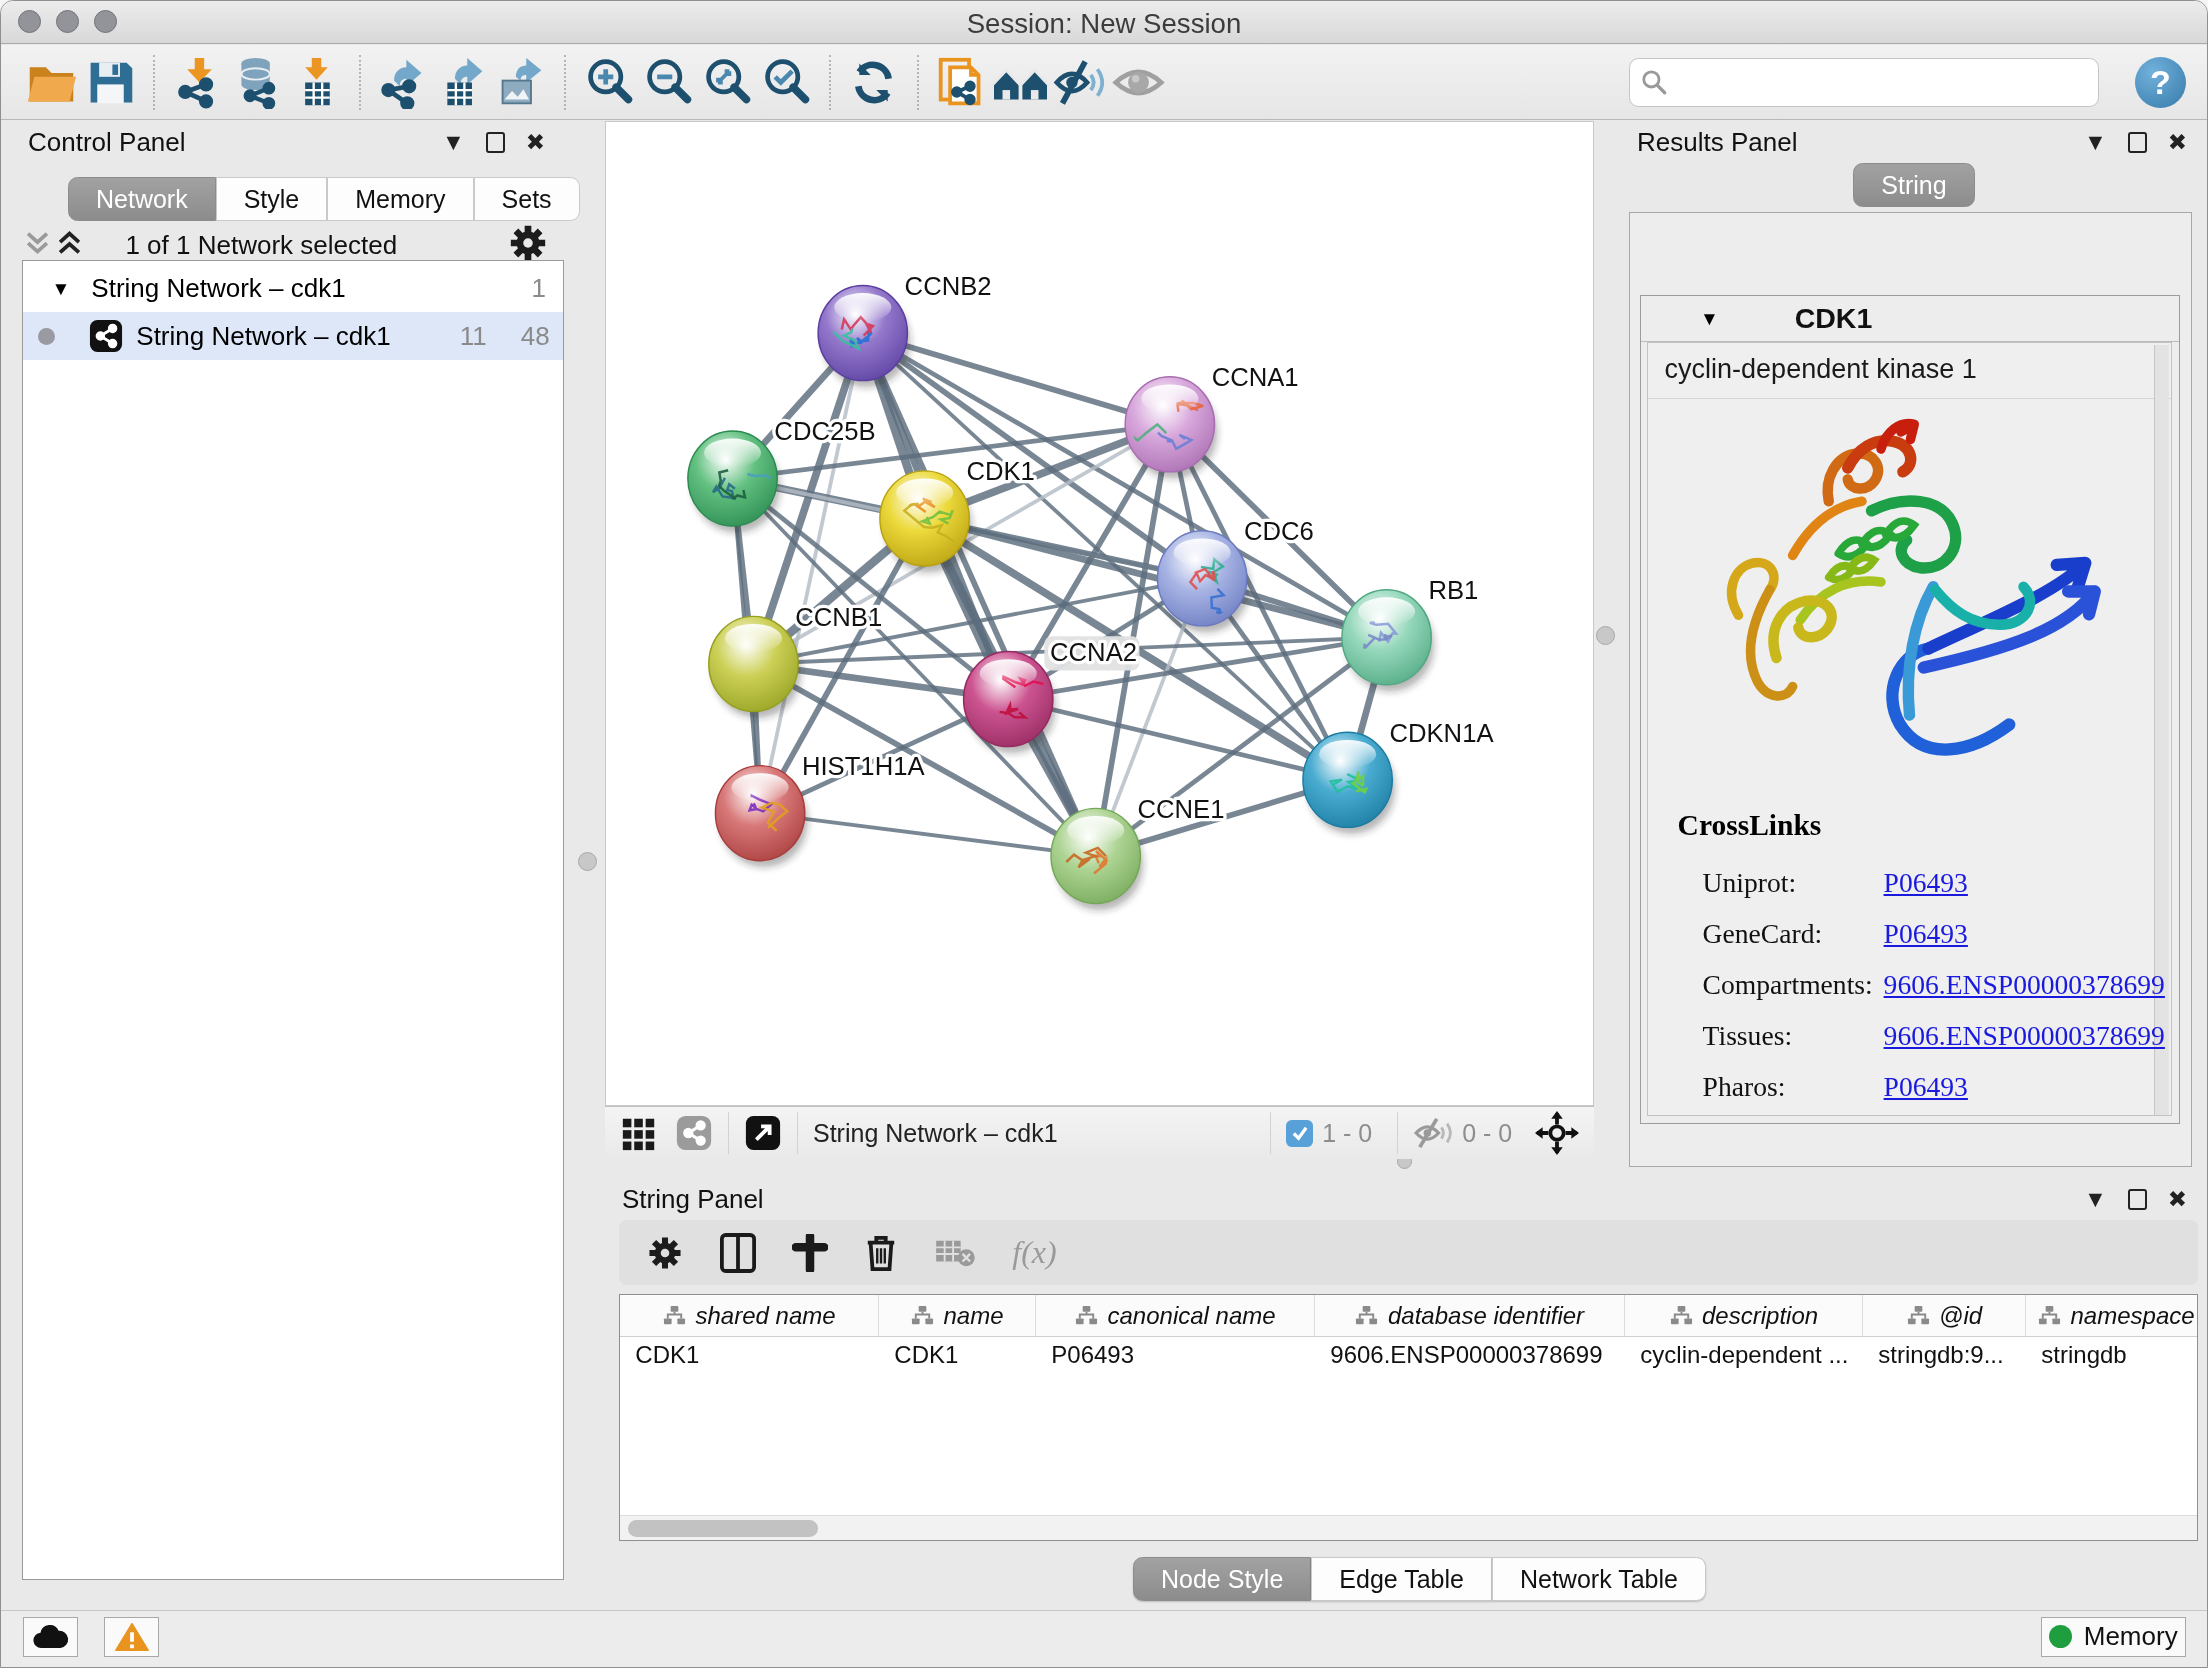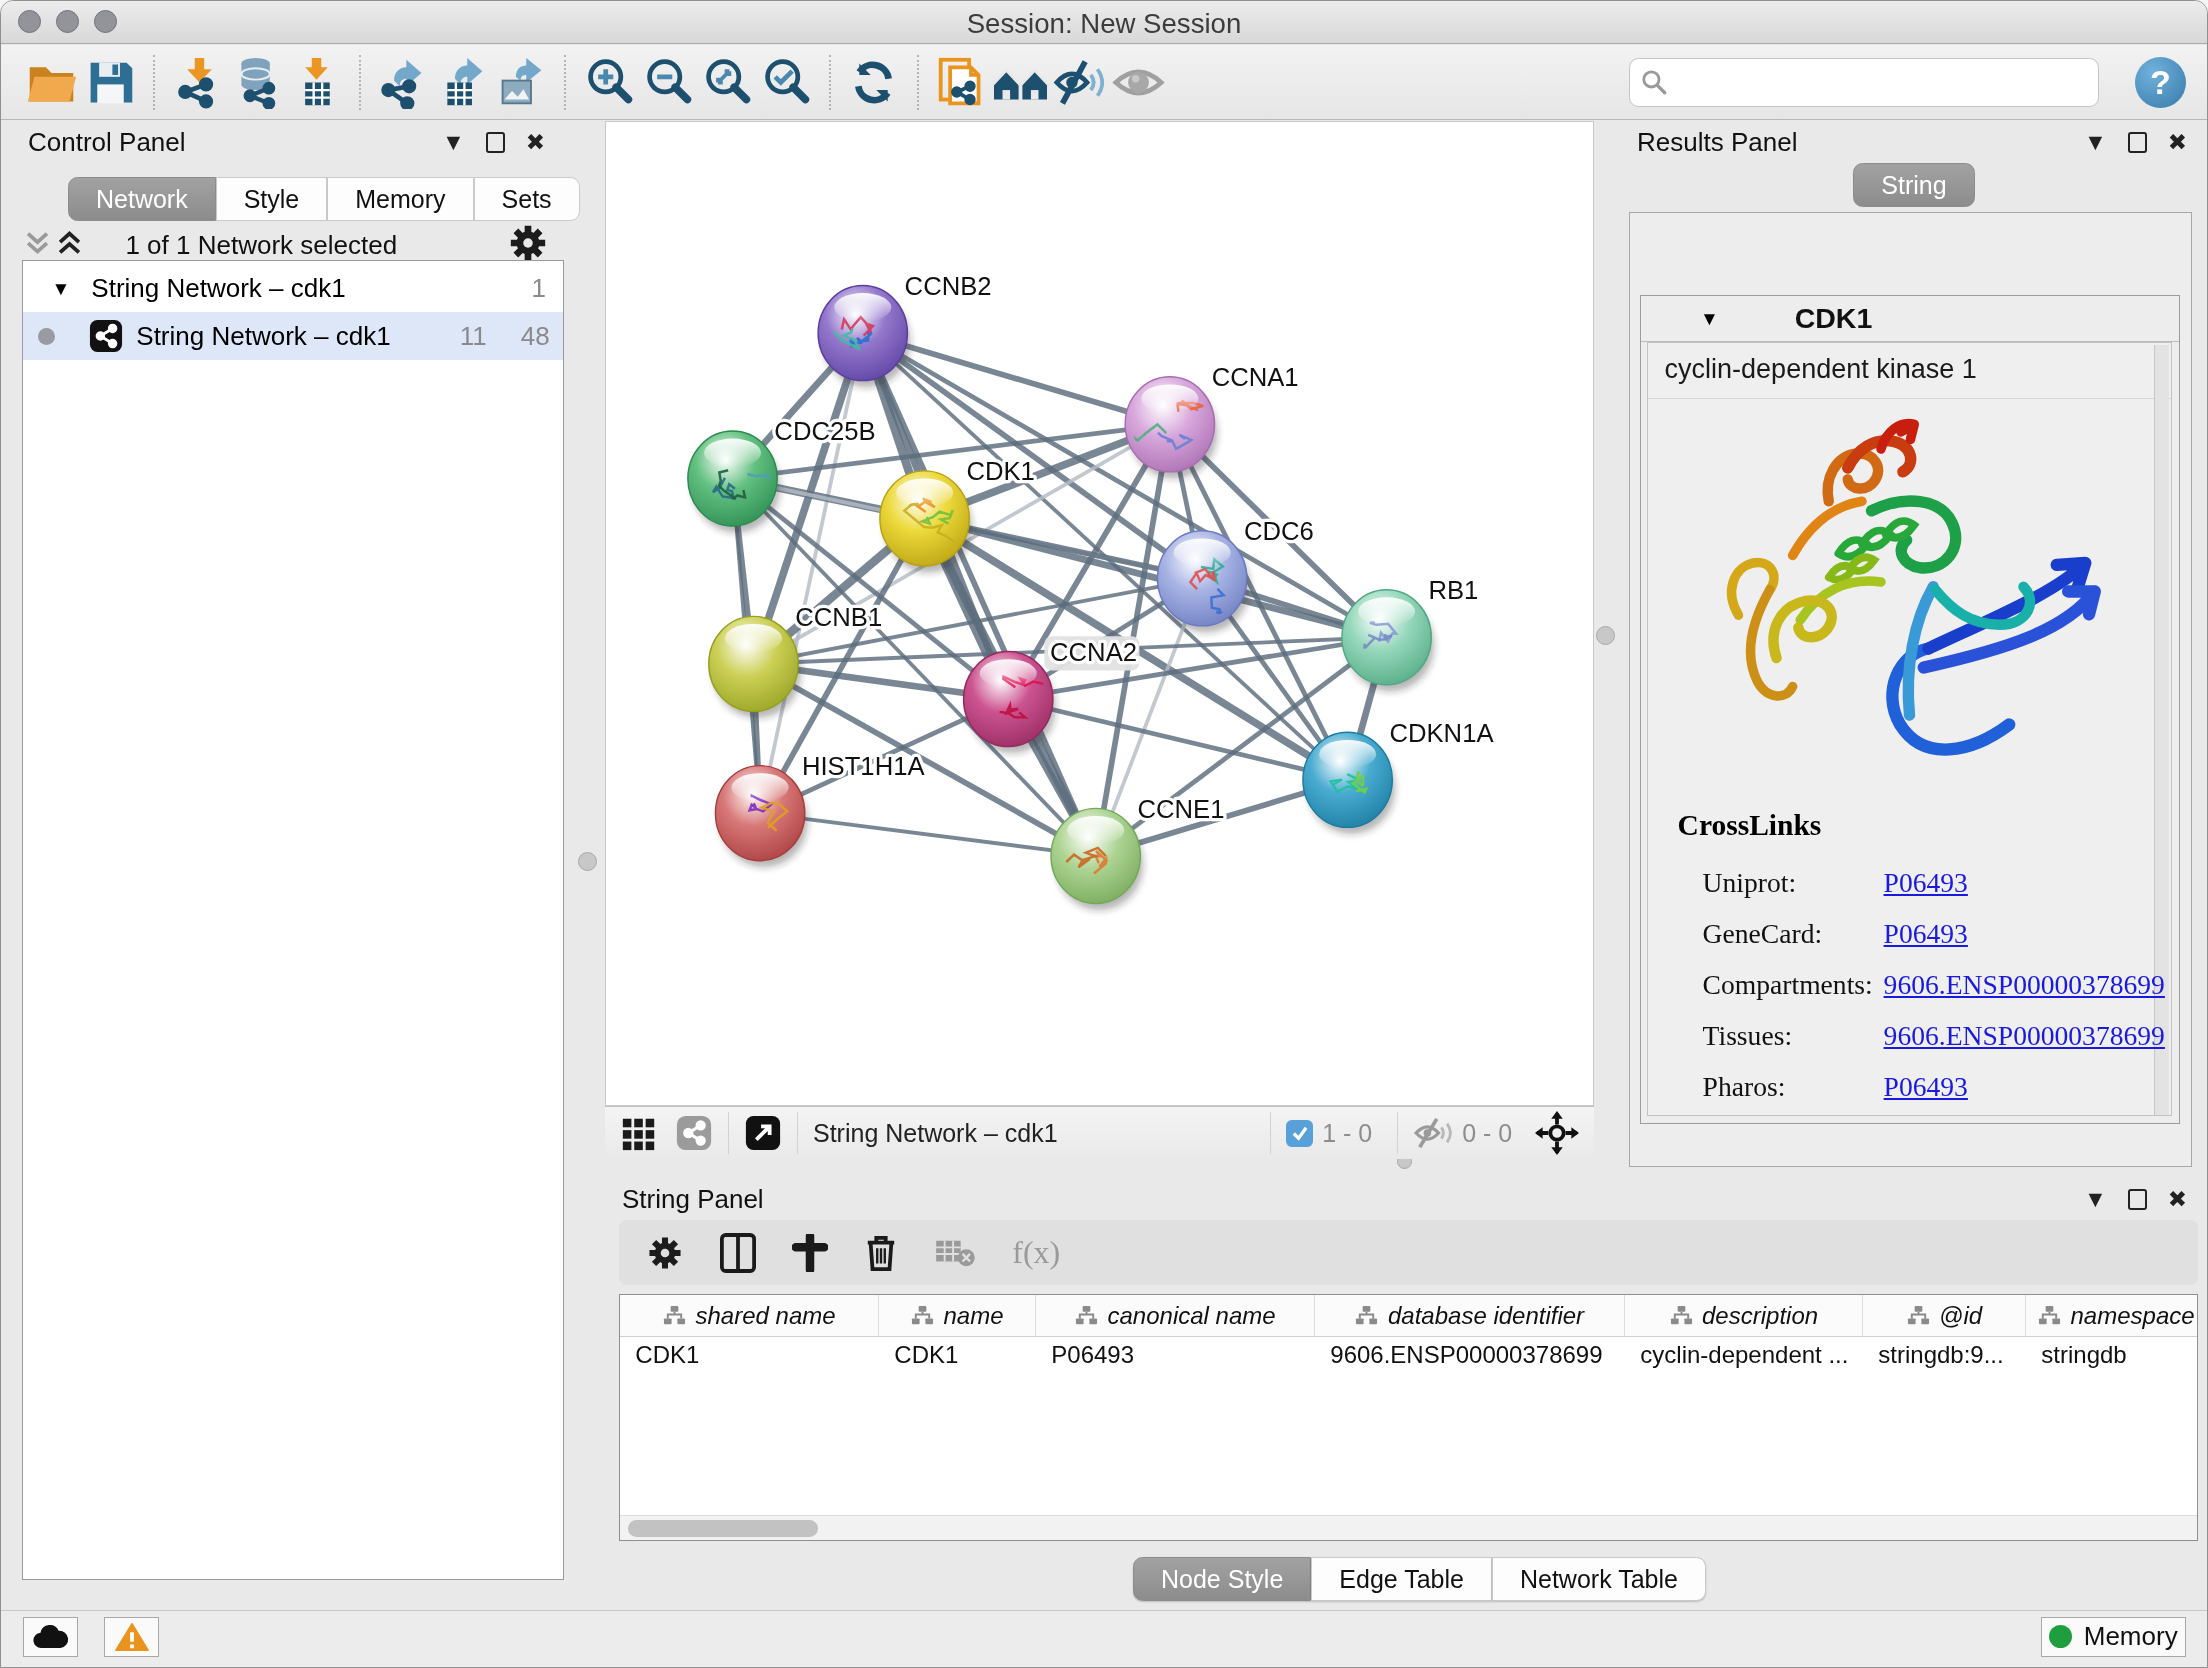--- a/index.html
+++ b/index.html
@@ -746,21 +746,21 @@
         <path d="M4 10 h28 M13 10 V5 h10 v5" stroke="#1a1a1a" stroke-width="4" fill="none"></path>
         <path d="M7 10 l2 28 h18 l2-28" fill="none" stroke="#1a1a1a" stroke-width="4"></path>
         <path d="M14 16 v16 M18 16 v16 M22 16 v16" stroke="#1a1a1a" stroke-width="2.5"></path>
       </svg>
       <svg width="42" height="32" viewBox="0 0 44 34">
         <rect x="2" y="4" width="26" height="22" fill="#9a9a9a"></rect>
         <path d="M2 11 h26 M2 18 h26 M11 4 v22 M20 4 v22" stroke="#e0e0e0" stroke-width="2"></path>
         <circle cx="34" cy="22" r="9" fill="#9a9a9a"></circle>
         <path d="M30 18 l8 8 M38 18 l-8 8" stroke="#e0e0e0" stroke-width="2.5"></path>
       </svg>
-      <span style="font-family:'Liberation Serif','DejaVu Serif',serif; font-size:32px; color:#9a9a9a">f(x)</span>
+      <span style="font-family:'Liberation Serif','DejaVu Serif',serif; font-style:italic; font-size:32px; color:#9a9a9a">f(x)</span>
     </div>
     <div id="tp-table">
       <div id="tp-header">
           <div class="th" style="width: 259px;">
             <svg viewBox="0 0 24 24" width="23" height="23">
               <g fill="#8a8a8a">
                 <rect x="8" y="2" width="8" height="6" rx="1"></rect>
                 <rect x="1" y="15" width="8" height="6" rx="1"></rect>
                 <rect x="15" y="15" width="8" height="6" rx="1"></rect>
               </g>

